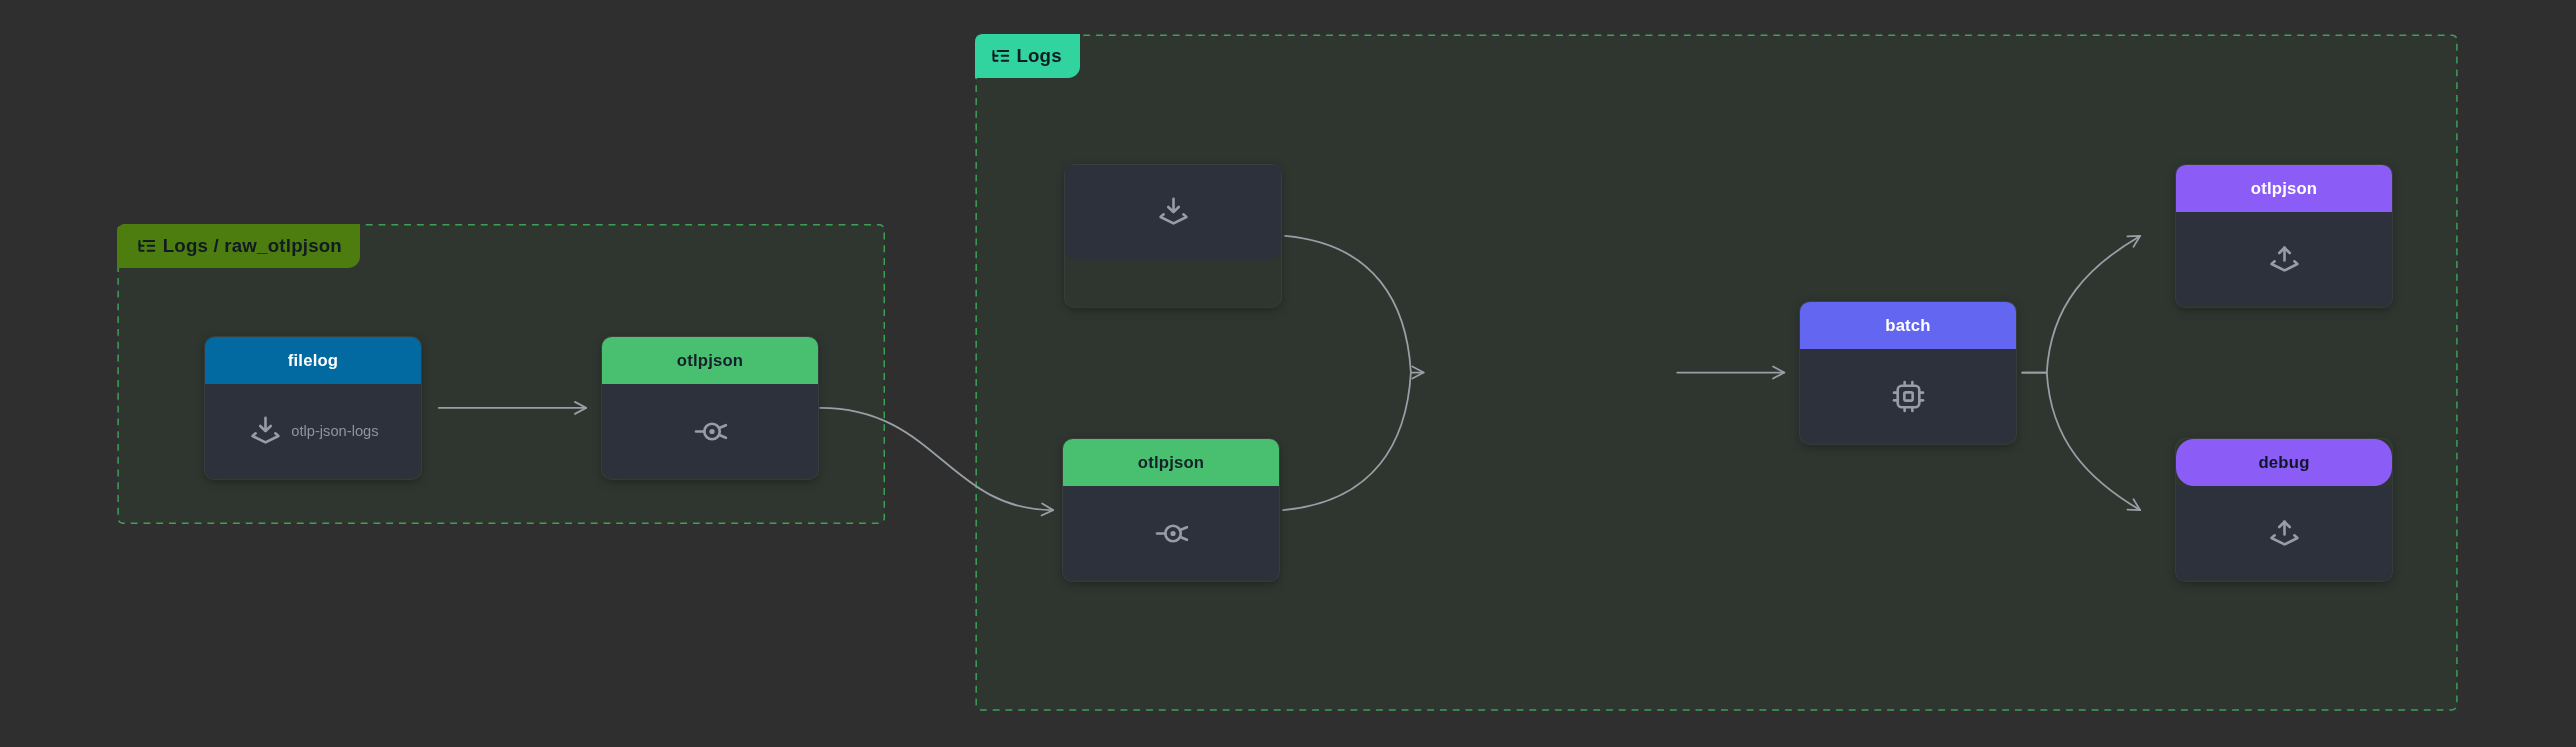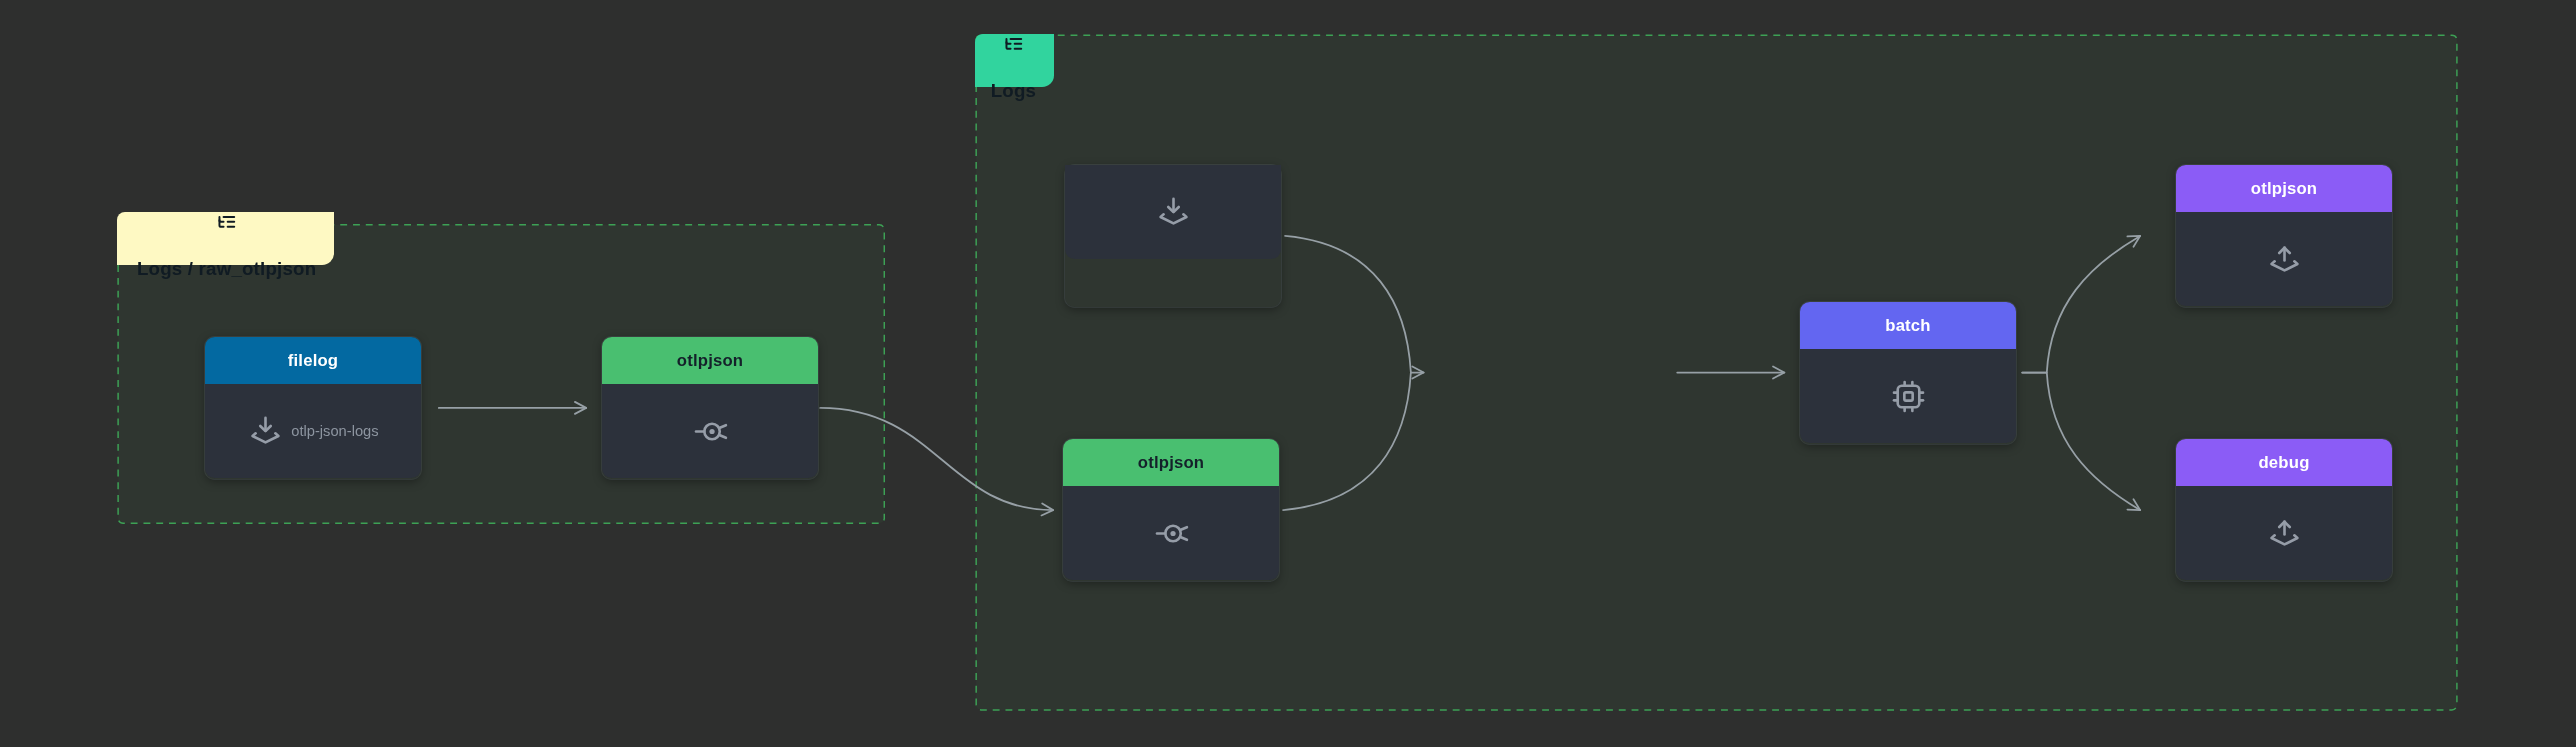--- a/index.html
+++ b/index.html
@@ -9,29 +9,28 @@
     font-family:"Liberation Sans", sans-serif;
     overflow:hidden;
   }
   #stage{position:relative;width:2576px;height:747px;}
   #edge-layer{position:absolute;left:0;top:0;width:2576px;height:747px;display:block;}
   #edge-layer path.edge{fill:none;stroke-width:1.8;stroke-linecap:round;stroke-linejoin:round;}
   #edge-layer rect.group-rect{stroke-width:1.5;}
 
   .group-tag{
     position:absolute;
-    height:53px;
-    display:inline-flex;align-items:center;gap:26px;
+    height:44px;
+    display:inline-flex;align-items:center;gap:6px;
     padding:0 17.7px 0 15.7px;
     border-radius:7.9px 0 11.8px 0;
     font-size:18.7px;font-weight:700;letter-spacing:0.2px;
     box-sizing:border-box;
     z-index:3;
     white-space:nowrap;
-    flex-direction:column;
   }
   .tag-icon{width:19.7px;height:19.7px;display:inline-flex;}
   .tag-icon svg{width:100%;height:100%;fill:none;stroke:currentColor;stroke-width:2.4;stroke-linecap:round;stroke-linejoin:round;}
 
   .node{
     position:absolute;
     width:216px;height:142px;
     border-radius:9.8px;
     box-shadow:0 0 0 1px rgba(148,163,184,0.14), 0 2.9px 9.8px rgba(0,0,0,0.35);
     z-index:2;
@@ -69,21 +68,21 @@
       <path d="M 1435 379 L 1448 379" class="edge" stroke="#97a0a6"></path>
       <path d="M 1436.5 385.1 L 1448.0 379.0 L 1436.5 372.9" class="edge" stroke="#97a0a6"></path>
       <path d="M 1305 519 C 1398.6 510.6, 1431 449.0, 1435 379" class="edge" stroke="#97a0a6"></path>
       <path d="M 1706 379 L 1815 379" class="edge" stroke="#97a0a6"></path>
       <path d="M 1803.5 385.1 L 1815.0 379.0 L 1803.5 372.9" class="edge" stroke="#97a0a6"></path>
       <path d="M 2057 379 L 2082 379 C 2086 309.5, 2124.8 270.6, 2177 240" class="edge" stroke="#97a0a6"></path>
       <path d="M 2170.2 251.1 L 2177.0 240.0 L 2164.0 240.5" class="edge" stroke="#97a0a6"></path>
       <path d="M 2057 379 L 2082 379 C 2086 449.0, 2124.8 488.2, 2177 519" class="edge" stroke="#97a0a6"></path>
       <path d="M 2164.0 518.4 L 2177.0 519.0 L 2170.2 507.9" class="edge" stroke="#97a0a6"></path>
     </svg>
-<div class="group-tag" style="left: 117px; top: 212px; background: #fef9c3; color: rgb(16, 27, 35); padding-left: 20px;">
+<div class="group-tag" style="left: 117px; top: 224px; background: #4d7c0f; color: rgb(16, 27, 35); padding-left: 20px;">
       <span class="tag-icon">
         <svg viewBox="0 0 24 24">
           <path d="M21 6H8"></path>
           <path d="M21 12h-8"></path>
           <path d="M21 18h-8"></path>
           <path d="M3 6v4c0 1.1.9 2 2 2h3"></path>
           <path d="M3 10v6c0 1.1.9 2 2 2h3"></path>
         </svg>
       </span>
       <span>Logs / raw_otlpjson</span>
@@ -177,21 +176,21 @@
         <span class="node-icon" style="color: rgb(150, 157, 168);">
           <svg viewBox="0 0 24 24">
             <path d="M12 12.6V4.2"></path>
             <path d="M8.6 7.8 12 4.4 15.4 7.8"></path>
             <path d="M5.6 13.2 3.6 14.9 12 19.1 20.4 14.9 18.4 13.2"></path>
           </svg>
         </span>
       </div>
     </div>
     <div class="node" style="left: 2176px; top: 439px;">
-      <div class="node-header" style="background: rgb(139, 92, 246); color: #ffffff;">debug</div>
+      <div class="node-header" style="background: rgb(139, 92, 246); color: #0f172a; border-radius: 18px;">debug</div>
       <div class="node-body" style="background: rgb(44, 49, 59);">
         <span class="node-icon" style="color: rgb(150, 157, 168);">
           <svg viewBox="0 0 24 24">
             <path d="M12 12.6V4.2"></path>
             <path d="M8.6 7.8 12 4.4 15.4 7.8"></path>
             <path d="M5.6 13.2 3.6 14.9 12 19.1 20.4 14.9 18.4 13.2"></path>
           </svg>
         </span>
       </div>
     </div>

